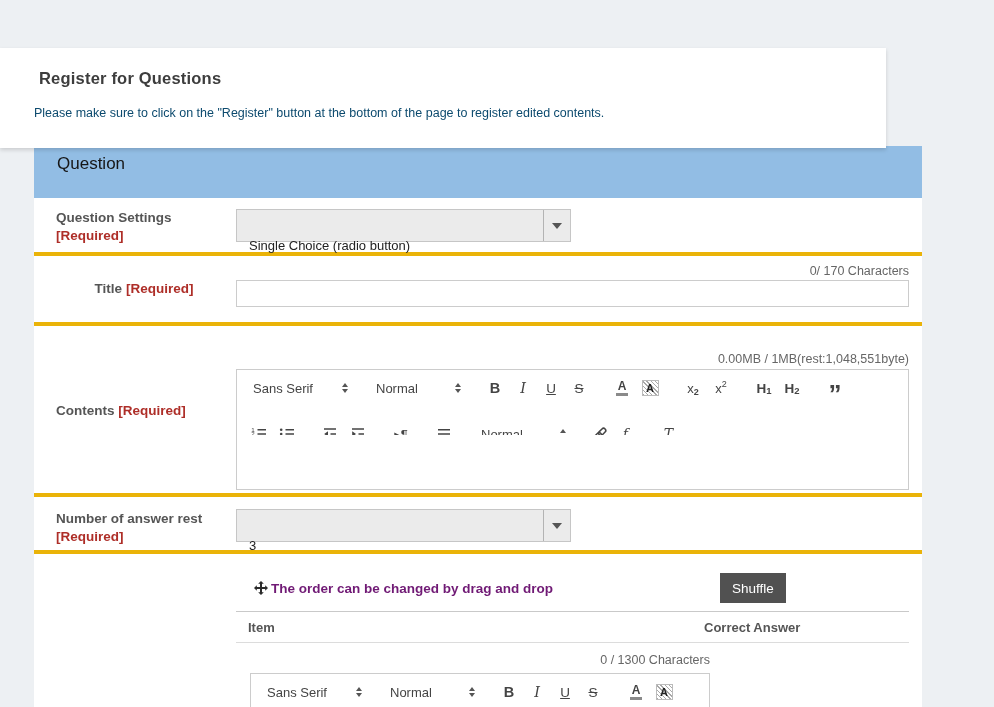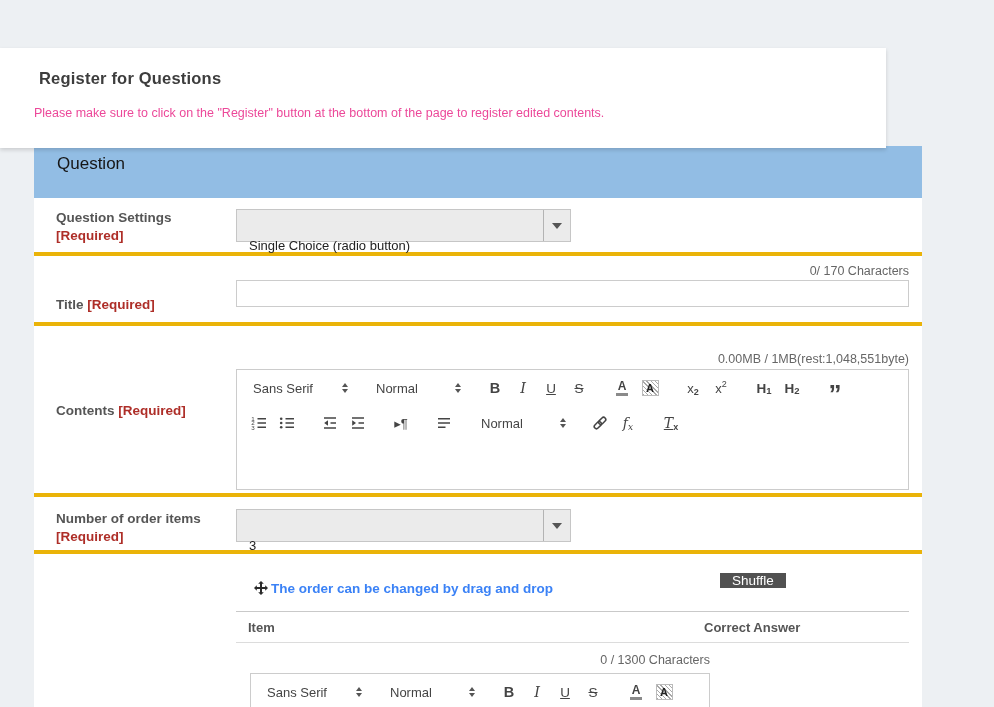--- a/index.html
+++ b/index.html
@@ -6,21 +6,21 @@
   html,body { width:994px; height:707px; overflow:hidden; }
   body {
     font-family:"Liberation Sans","DejaVu Sans",sans-serif;
     background:#edf0f3; color:#333; position:relative;
   }
   
   .topbar { position:absolute; left:0; top:0; width:886px; height:100px;
     background:#ffffff; box-shadow:0 2px 4px rgba(0,0,0,.15); z-index:2;margin-top:48px; }
   .page-title { position:absolute; left:39px; top:21px; font-size:16.5px;
     font-weight:bold; color:#3d3d3d; letter-spacing:.2px; }
-  .notice { position:absolute; left:34px; top:58px; font-size:12.5px; color:#ec4899; }
+  .notice { position:absolute; left:34px; top:58px; font-size:12.5px; color:#0c4a6e; }
 
   
   .card { position:absolute; left:34px; top:146px; width:888px; background:#fff; }
   .card-header { height:52px; background:#92bde4; line-height:36px;
     padding-left:23px; font-size:17px; color:#161616; }
   .frow { position:relative; border-bottom:4px solid #eab308; background:#fff; }
   .row-qs { height:58px; }
   .row-title { height:70px; }
   .row-contents { height:171px; }
   .row-count { height:57px; }
@@ -40,21 +40,21 @@
   .tri-down { width:0; height:0; border-left:5px solid transparent;
     border-right:5px solid transparent; border-top:6px solid #555; }
 
   
   .text-input { position:absolute; left:202px; top:24px; width:673px; height:27px;
     border:1px solid #ccc; background:#fff; font-size:13px; padding:0 8px;
     font-family:inherit; }
 
   
   .ql-toolbar { background:#fff; border:1px solid #ccc; padding:6px 8px;
-    display:flex; flex-wrap:wrap; align-items:center; row-gap:11px; }
+    display:flex; flex-wrap:wrap; align-items:center; row-gap:22px; }
   .fmt { display:inline-flex; align-items:center; margin-right:15px; }
   .tb-btn { width:28px; height:24px; display:inline-flex; align-items:center;
     justify-content:center; color:#444; font-size:13px; cursor:pointer; }
   .picker { height:24px; display:inline-flex; align-items:center;
     padding:0 5px 0 8px; cursor:pointer; }
   [data-name="font-picker"] { width:108px; }
   [data-name="format-picker"], [data-name="size-picker"] { width:98px; }
   .pk-label { flex:1; font-size:13px; color:#444; white-space:nowrap; }
   .pk-arrows { display:flex; flex-direction:column; gap:2px; margin-left:4px; }
   .pk-up { width:0; height:0; border-left:3.5px solid transparent;
@@ -86,22 +86,22 @@
     font-size:14px; text-decoration:underline; }
   .ql-editor { background:#fff; border:1px solid #ccc; border-top:none; }
 
   
   .tb-contents { position:absolute; left:202px; top:43px; width:673px; }
   .ed-contents { position:absolute; left:202px; top:109px; width:673px; height:55px; }
 
   
   .dragline { position:absolute; left:220px; top:21px; height:26px;
     display:flex; align-items:center; gap:3px; }
-  .dragnote { font-size:13.5px; font-weight:bold; color:#3b82f6; }
-  .shuffle-btn { position:absolute; left:686px; top:19px; width:66px; height:15px;
+  .dragnote { font-size:13.5px; font-weight:bold; color:#701a75; }
+  .shuffle-btn { position:absolute; left:686px; top:19px; width:66px; height:30px;
     background:#515151; color:#fff; font-size:13.5px; border:none; cursor:pointer;
     display:flex; align-items:center; justify-content:center; font-family:inherit; }
   .anstable { position:absolute; left:202px; top:57px; width:673px; height:32px;
     border-top:1px solid #c9c9c9; border-bottom:1px solid #dcdcdc; }
   .th { position:absolute; top:8px; font-size:13px; font-weight:bold; color:#555; }
   .th-item { left:12px; }
   .th-correct { left:468px; }
   .counter2 { position:absolute; left:202px; top:99px; width:474px; text-align:right;
     font-size:12.5px; color:#666; }
   .tb-item { position:absolute; left:216px; top:119px; width:460px; }
@@ -125,21 +125,21 @@
     <div class="select" style="top:11px;" data-name="question-type-select">
       <span class="val" data-name="question-type-value">Single Choice (radio button)</span>
       <span class="arrow-box" data-name="chevron-down-icon">
           <span class="tri-down"></span>
         </span>
     </div>
   </div>
 
   <div class="frow row-title" data-name="title-row">
     <div class="counter" style="top:8px;" data-name="title-counter">0/ 170 Characters</div>
-    <div class="flabel" style="top:40px; width:176px;" data-name="title-label">
+    <div class="flabel" style="top:24px; width:176px;text-align:center;" data-name="title-label">
       <span>Title</span>
       <span class="req" data-name="required-badge">[Required]</span>
     </div>
     <input class="text-input" type="text" data-name="title-input" value="" style="">
   </div>
 
   <div class="frow row-contents" data-name="contents-row">
     <div class="counter" style="top:26px;" data-name="contents-size-counter">0.00MB / 1MB(rest:1,048,551byte)</div>
     <div class="flabel" style="top:76px; width:176px;" data-name="contents-label">
       <span>Contents</span>
@@ -260,21 +260,21 @@
             <span class="tt">T</span>
             <sub>x</sub>
           </span>
         </span>
       </div>
     <div class="ql-editor ed-contents" data-name="contents-editor-area" contenteditable="true" style=""></div>
   </div>
 
   <div class="frow row-count" data-name="answer-count-row">
     <div class="flabel" style="top:13px; width:160px;" data-name="answer-count-label">
-      <span>Number of order items</span>
+      <span>Number of answer rest</span>
       <span class="req" data-name="required-badge">[Required]</span>
     </div>
     <div class="select" style="top:12px;" data-name="answer-count-select">
       <span class="val" data-name="answer-count-value">3</span>
       <span class="arrow-box" data-name="chevron-down-icon">
           <span class="tri-down"></span>
         </span>
     </div>
   </div>
 

